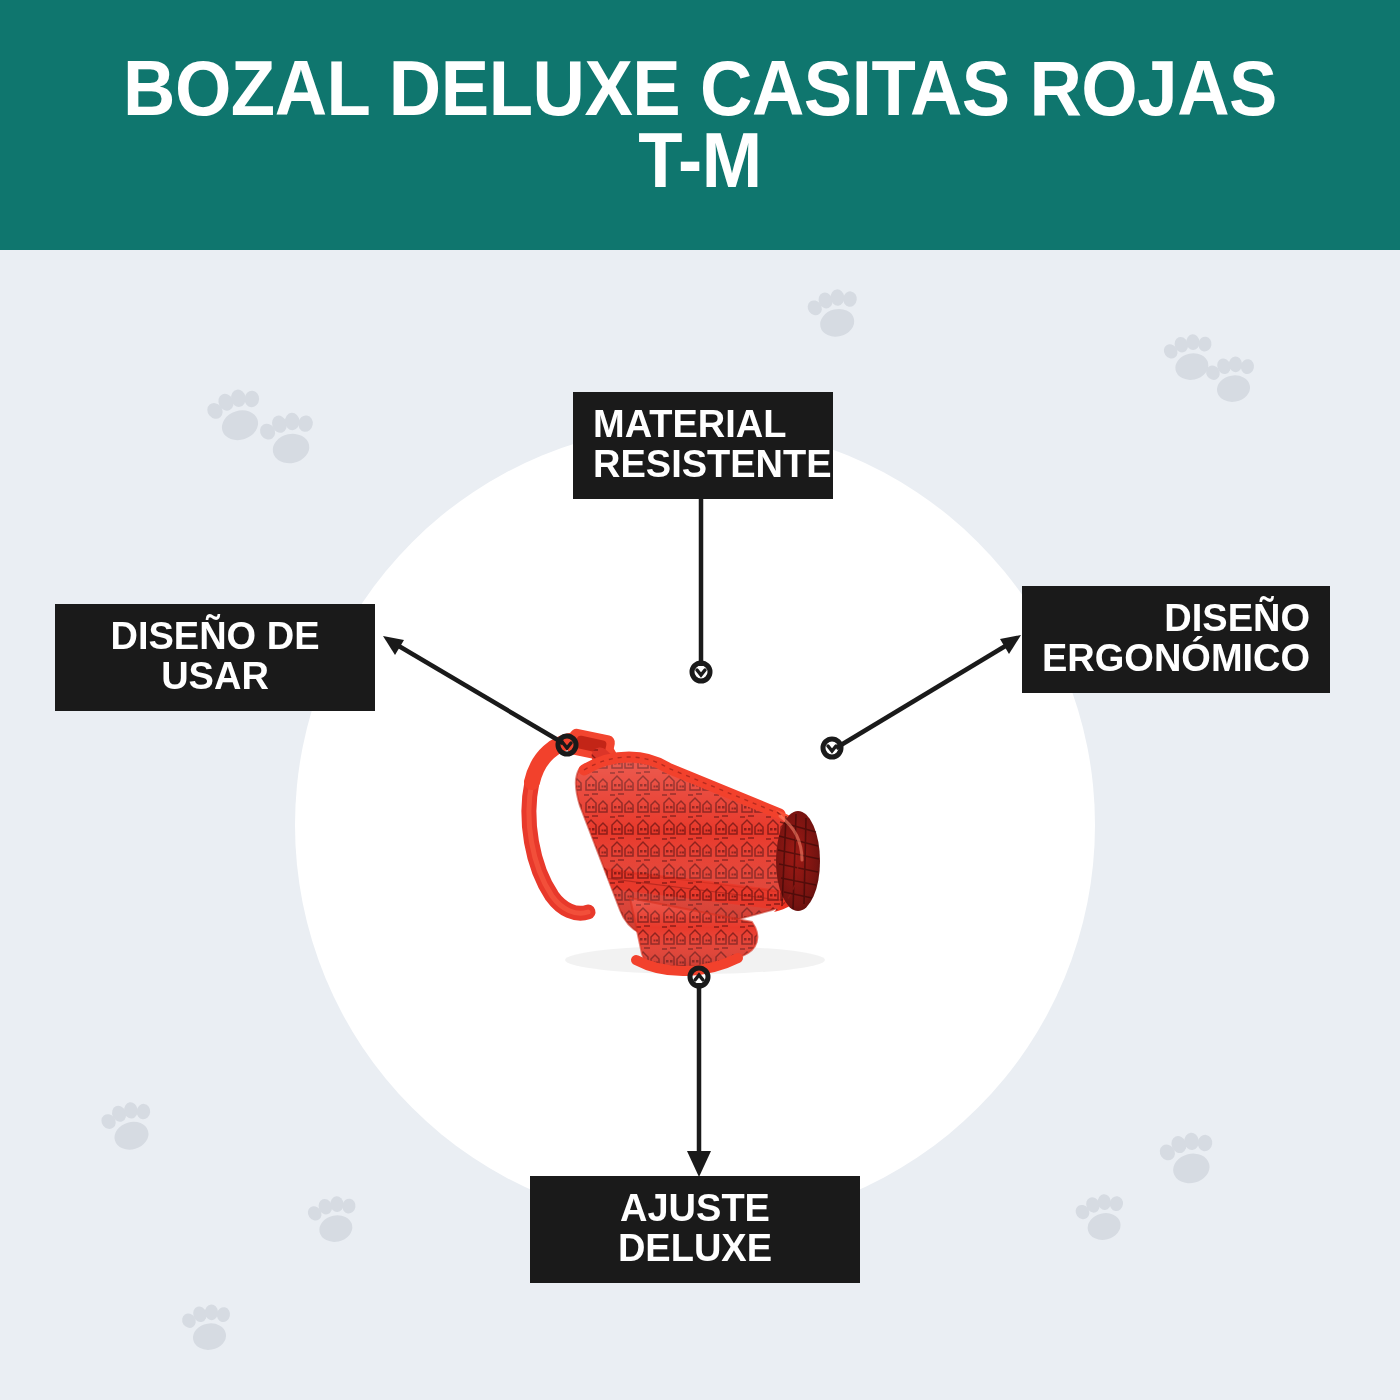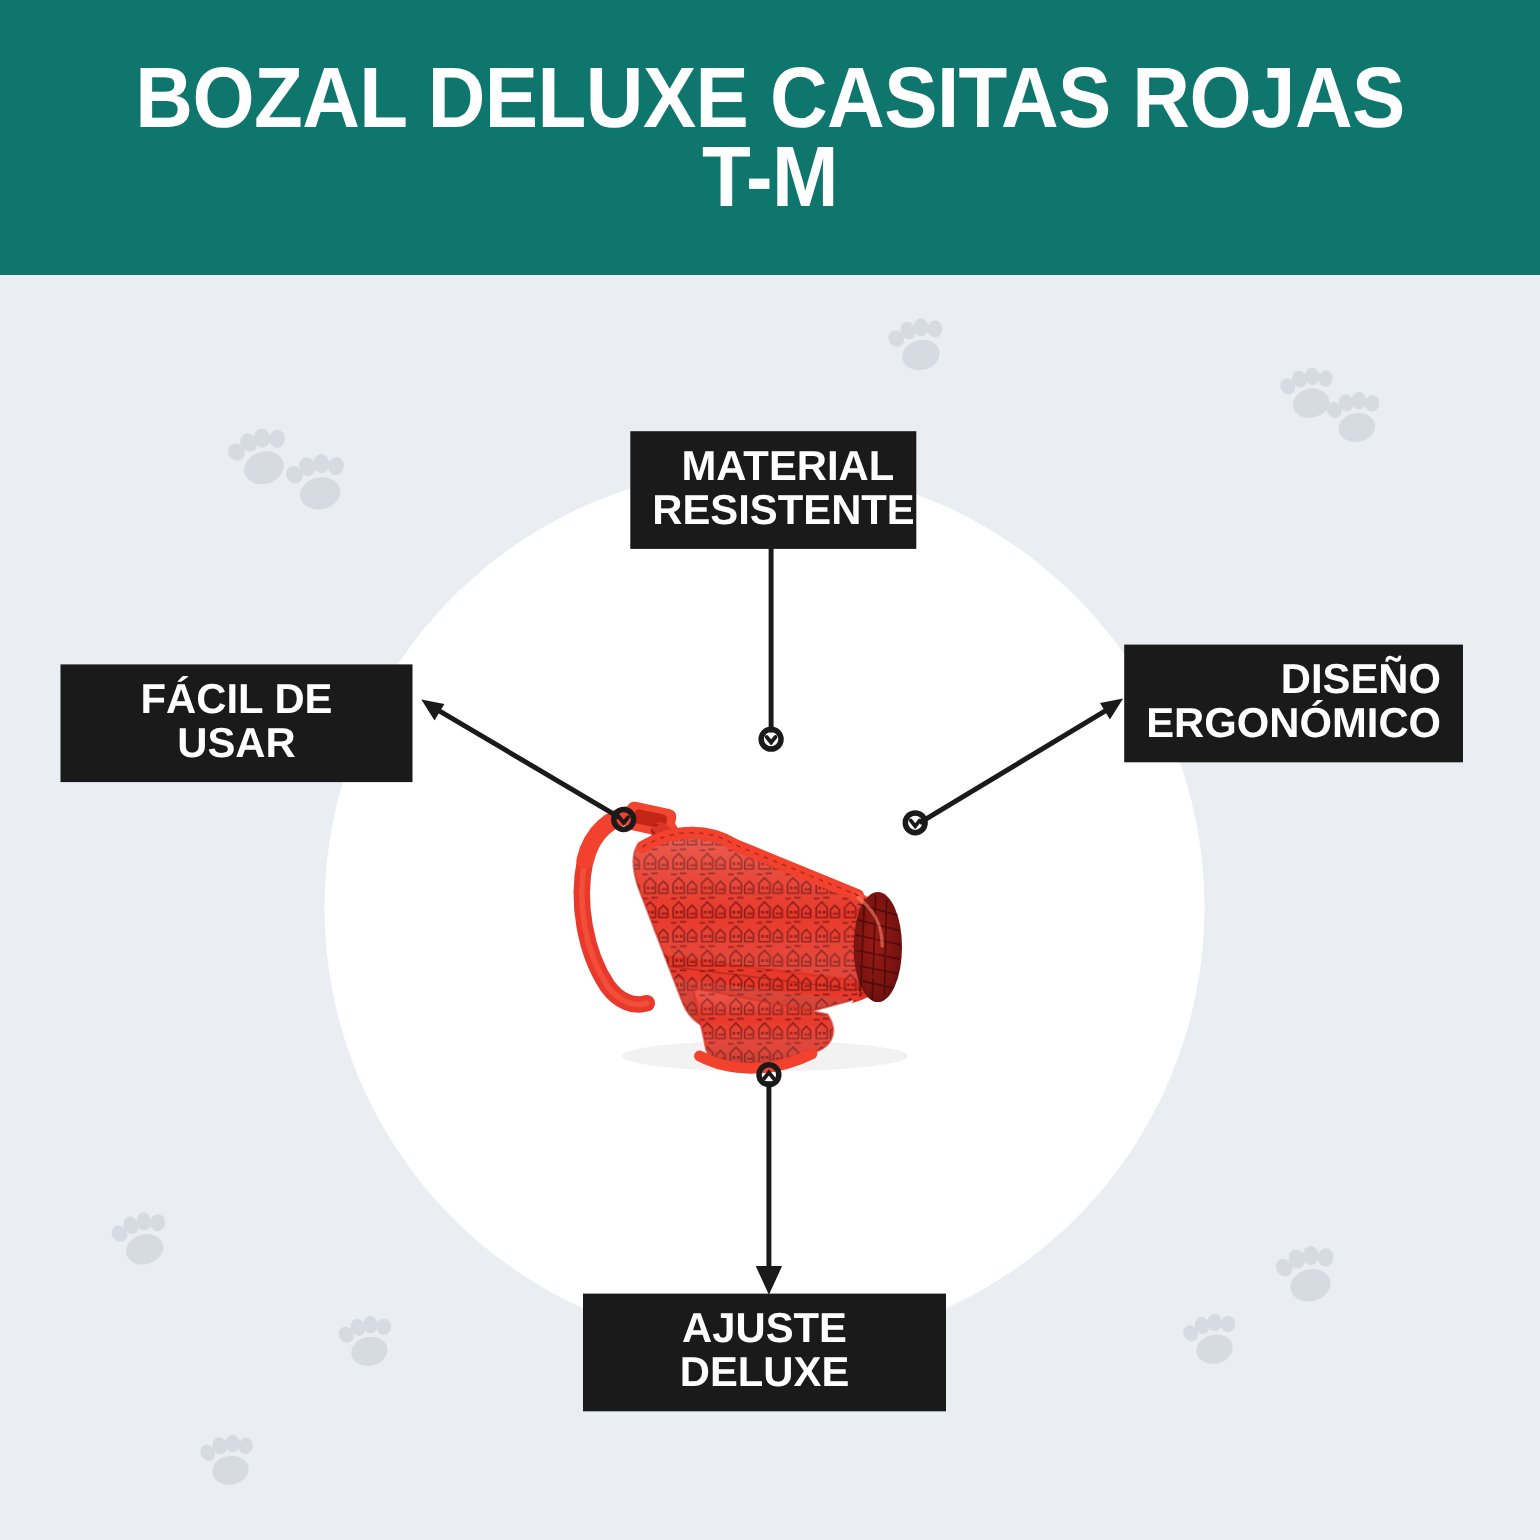--- a/index.html
+++ b/index.html
@@ -110,21 +110,21 @@
     letter-spacing: 0px;
     padding: 12px 20px 14px 20px;
     white-space: pre-line;
     z-index: 30;
     box-sizing: border-box;
   }
   #label-material {
     left: 573px;
     top: 392px;
     width: 260px;
-    text-align: right;
+    text-align: left;
   }
   #label-facil {
     left: 55px;
     top: 604px;
     width: 320px;
     text-align: center;
   }
   #label-diseno {
     left: 1022px;
     top: 586px;
@@ -423,20 +423,20 @@
     <g fill="#1a1a1a">
       <polygon points="383,636 404,640 395,655"></polygon>
       <polygon points="1021,635 1000,639 1009,654"></polygon>
       <polygon points="699,1177 687,1151 711,1151"></polygon>
     </g>
   </svg>
 
   <div class="label" id="label-material">MATERIAL
 RESISTENTE</div>
 
-  <div class="label" id="label-facil">FÁCIL DE USAR</div>
+  <div class="label" id="label-facil">DISEÑO DE USAR</div>
 
   <div class="label" id="label-diseno">DISEÑO
 ERGONÓMICO</div>
 
   <div class="label" id="label-ajuste">AJUSTE DELUXE</div>
 
 </div>
 
 </body></html>

